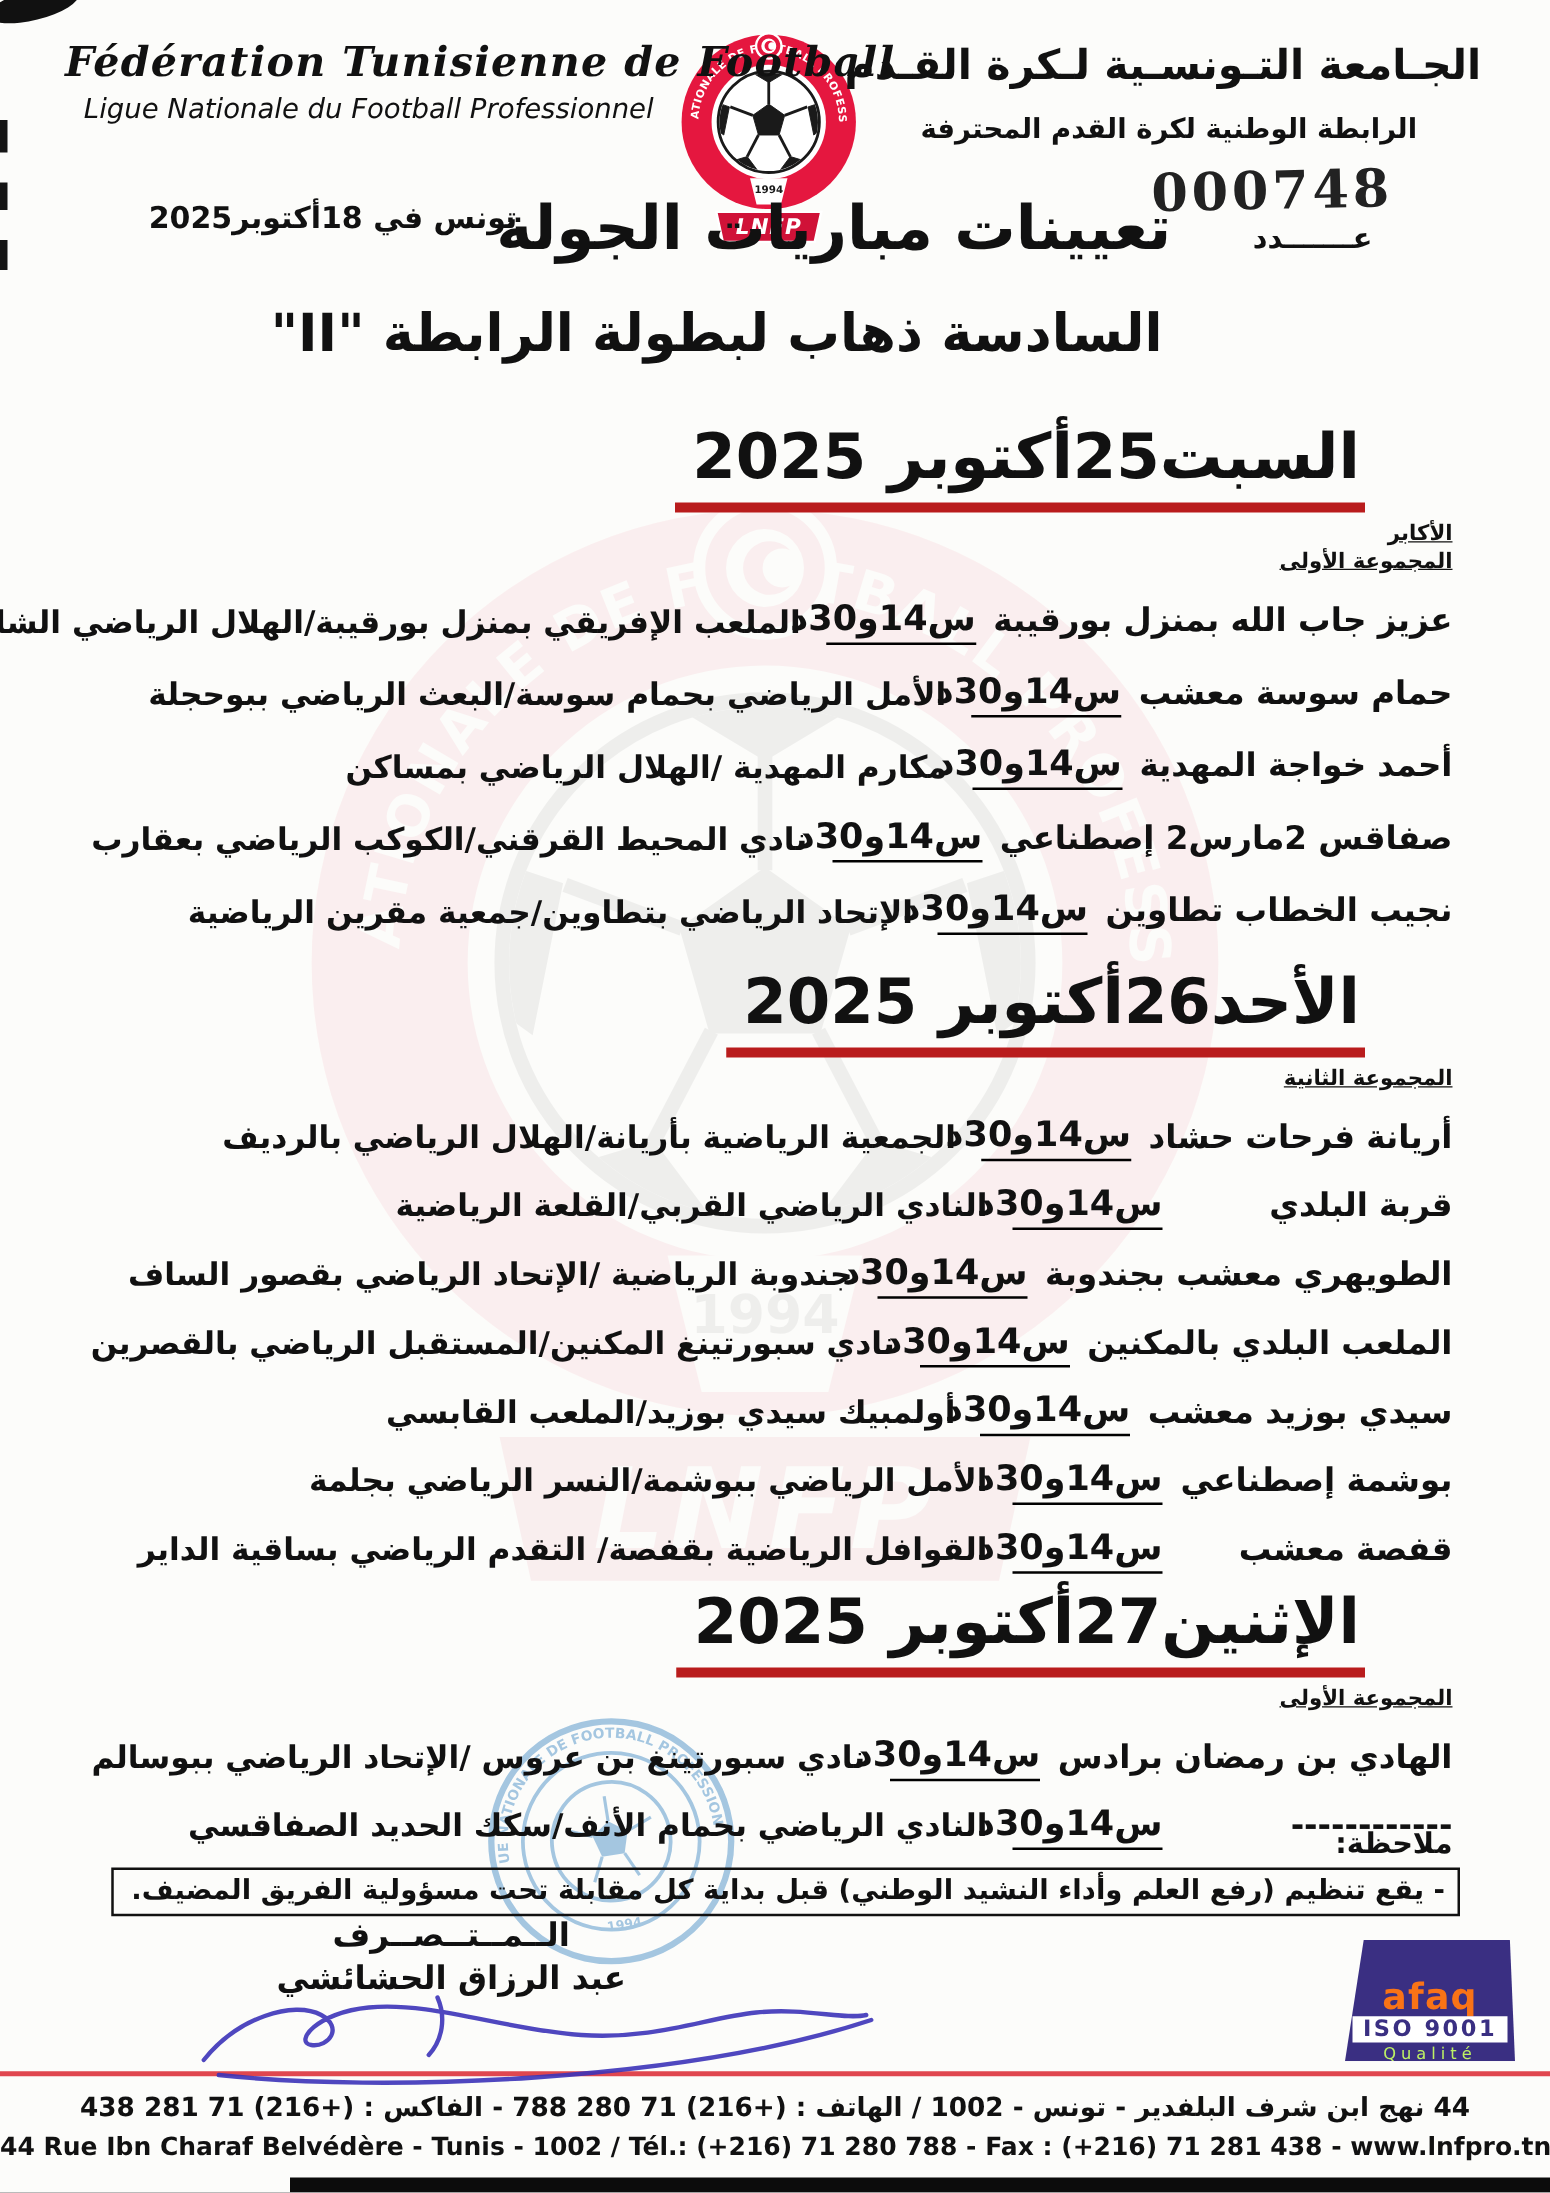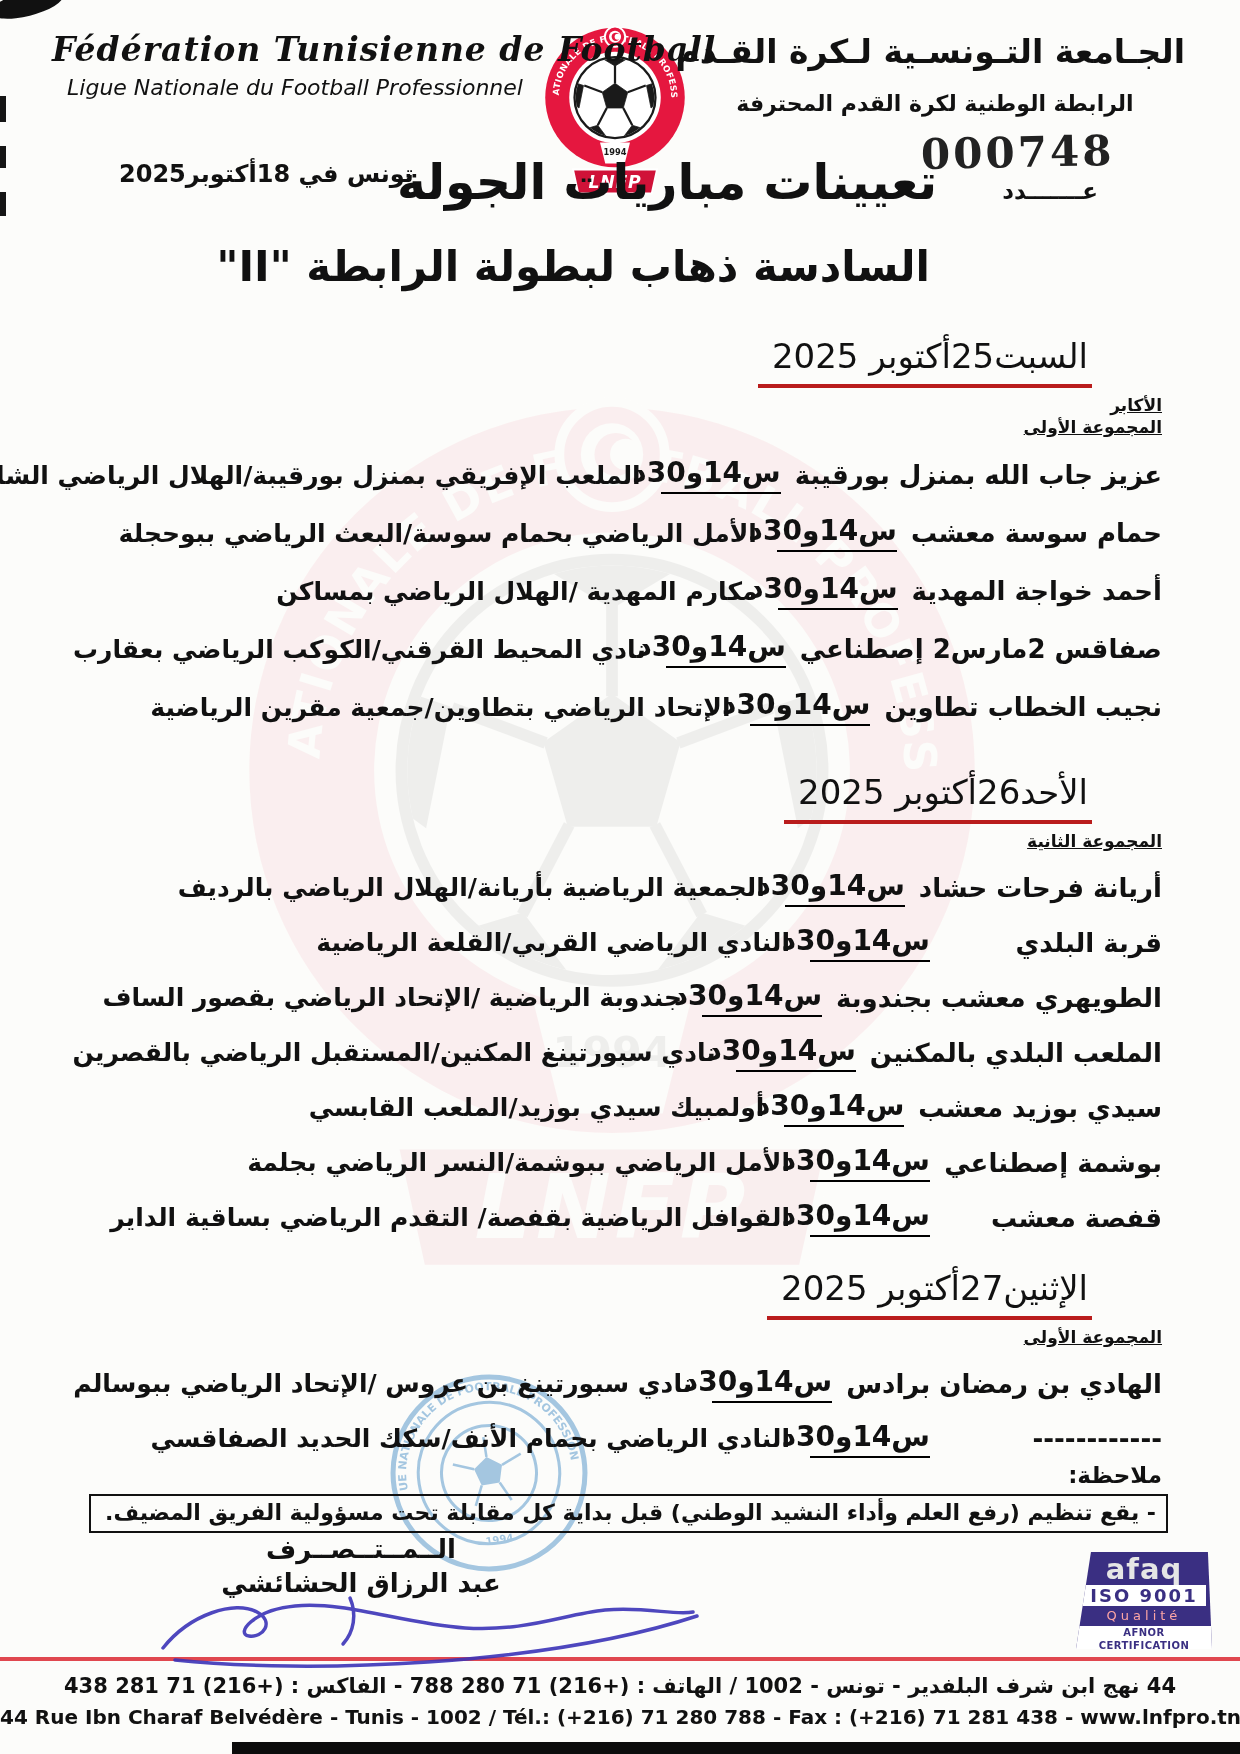--- a/index.html
+++ b/index.html
@@ -36,44 +36,44 @@
   .place-date{position:absolute;top:160px;left:85px;font-weight:bold;font-size:24px;direction:rtl;z-index:2;white-space:nowrap;margin-left:34px;}
   
   .title1{position:absolute;top:142px;left:305px;width:700px;margin:12px;text-align:center;direction:rtl;font-size:49px;font-weight:bold;z-index:2;white-space:nowrap;}
   .title2{position:absolute;top:242px;left:230px;width:700px;margin:0;text-align:center;direction:rtl;font-size:42px;font-weight:bold;z-index:2;white-space:nowrap;}
   
   .day{position:absolute;left:75px;right:78px;direction:rtl;z-index:2;}
   .sec-sat{top:336px;}
   .sec-sun{top:772px;margin-left:23px;}
   .sec-mon{top:1268px;}
   .date-wrap{padding-right:70px;}
-  .date-heading{display:inline-block;font-size:34px;font-weight:normal;padding:0 4px 8px 14px;border-bottom:4px solid #b91c1c;white-space:nowrap;}
+  .date-heading{display:inline-block;font-size:50px;font-weight:bold;padding:0 4px 8px 14px;border-bottom:8px solid #b91c1c;white-space:nowrap;}
   .group-labels{margin-top:6px;text-align:right;}
   .group-label{font-size:17px;font-weight:bold;text-decoration:underline;line-height:22px;white-space:nowrap;}
   .rows{margin-top:8px;}
   .match-row{display:flex;align-items:center;height:55px;white-space:nowrap;}
   .sec-sat .match-row{height:58px;}
   .match-venue{flex:0 0 auto;min-width:218px;font-size:26px;font-weight:bold;text-align:start;}
   .match-time{flex:0 0 auto;width:120px;margin:0 14px 0 20px;font-size:28px;font-weight:bold;text-align:center;border-bottom:2.5px solid #000;padding-bottom:3px;}
   .match-fixture{flex:0 1 auto;font-size:25px;font-weight:bold;}
   
   .note-label{position:absolute;top:1462px;right:78px;font-size:23px;font-weight:bold;direction:rtl;z-index:3;}
   .note-box{position:absolute;top:1494px;right:72px;border:2px solid #111;padding:4px 10px 6px 14px;font-size:22px;font-weight:bold;direction:rtl;white-space:nowrap;z-index:3;background:transparent;}
   
   .stamp{position:absolute;top:1372px;left:388px;width:202px;height:202px;opacity:0.5;transform:rotate(-9deg);z-index:1;}
   .stamp svg{width:100%;height:100%;}
   .sig-block{position:absolute;top:1534px;left:205px;width:312px;text-align:center;direction:rtl;z-index:3;}
   .sig-title{font-size:26px;font-weight:bold;white-space:nowrap;}
   .sig-name{font-size:26px;font-weight:bold;margin-top:4px;white-space:nowrap;}
   .sig-scrawl{position:absolute;top:1586px;left:145px;width:565px;height:88px;z-index:4;}
   
   .afaq{position:absolute;top:1552px;right:28px;width:136px;height:97px;background:#3a2f82;clip-path:polygon(11% 0,97% 0,100% 100%,0 100%);text-align:center;z-index:3;padding-top:2px;box-sizing:border-box;}
-  .afaq-brand{color:#e5e5e5;font-weight:bold;font-size:29px;line-height:30px;letter-spacing:1px;}
+  .afaq-brand{color:#f97316;font-weight:bold;font-size:29px;line-height:30px;letter-spacing:1px;margin-top:28px;}
   .afaq-iso{display:inline-block;background:#fff;color:#3a2f82;font-weight:bold;font-size:18px;line-height:21px;padding:0 8px;margin-top:1px;letter-spacing:2px;}
-  .afaq-quality{color:#fca5a5;font-size:13px;letter-spacing:4px;line-height:17px;margin-top:1px;}
+  .afaq-quality{color:#bef264;font-size:13px;letter-spacing:4px;line-height:17px;margin-top:1px;}
   .afaq-cert{display:inline-block;background:#fff;color:#3a2f82;font-weight:bold;font-size:10px;line-height:13px;padding:0 3px;margin-top:2px;letter-spacing:0.5px;}
   
   .red-line{position:absolute;top:1657px;left:0;right:0;height:3.5px;background:#e0474f;z-index:2;}
   .footer-ar{position:absolute;top:1674px;left:0;right:0;text-align:center;font-size:21px;font-weight:bold;direction:rtl;z-index:3;white-space:nowrap;}
   .footer-fr{position:absolute;top:1705px;left:0;right:0;text-align:center;font-size:20px;font-weight:bold;z-index:3;white-space:nowrap;}
 </style>
 </head>
 <body>
 
 <div class="page">

